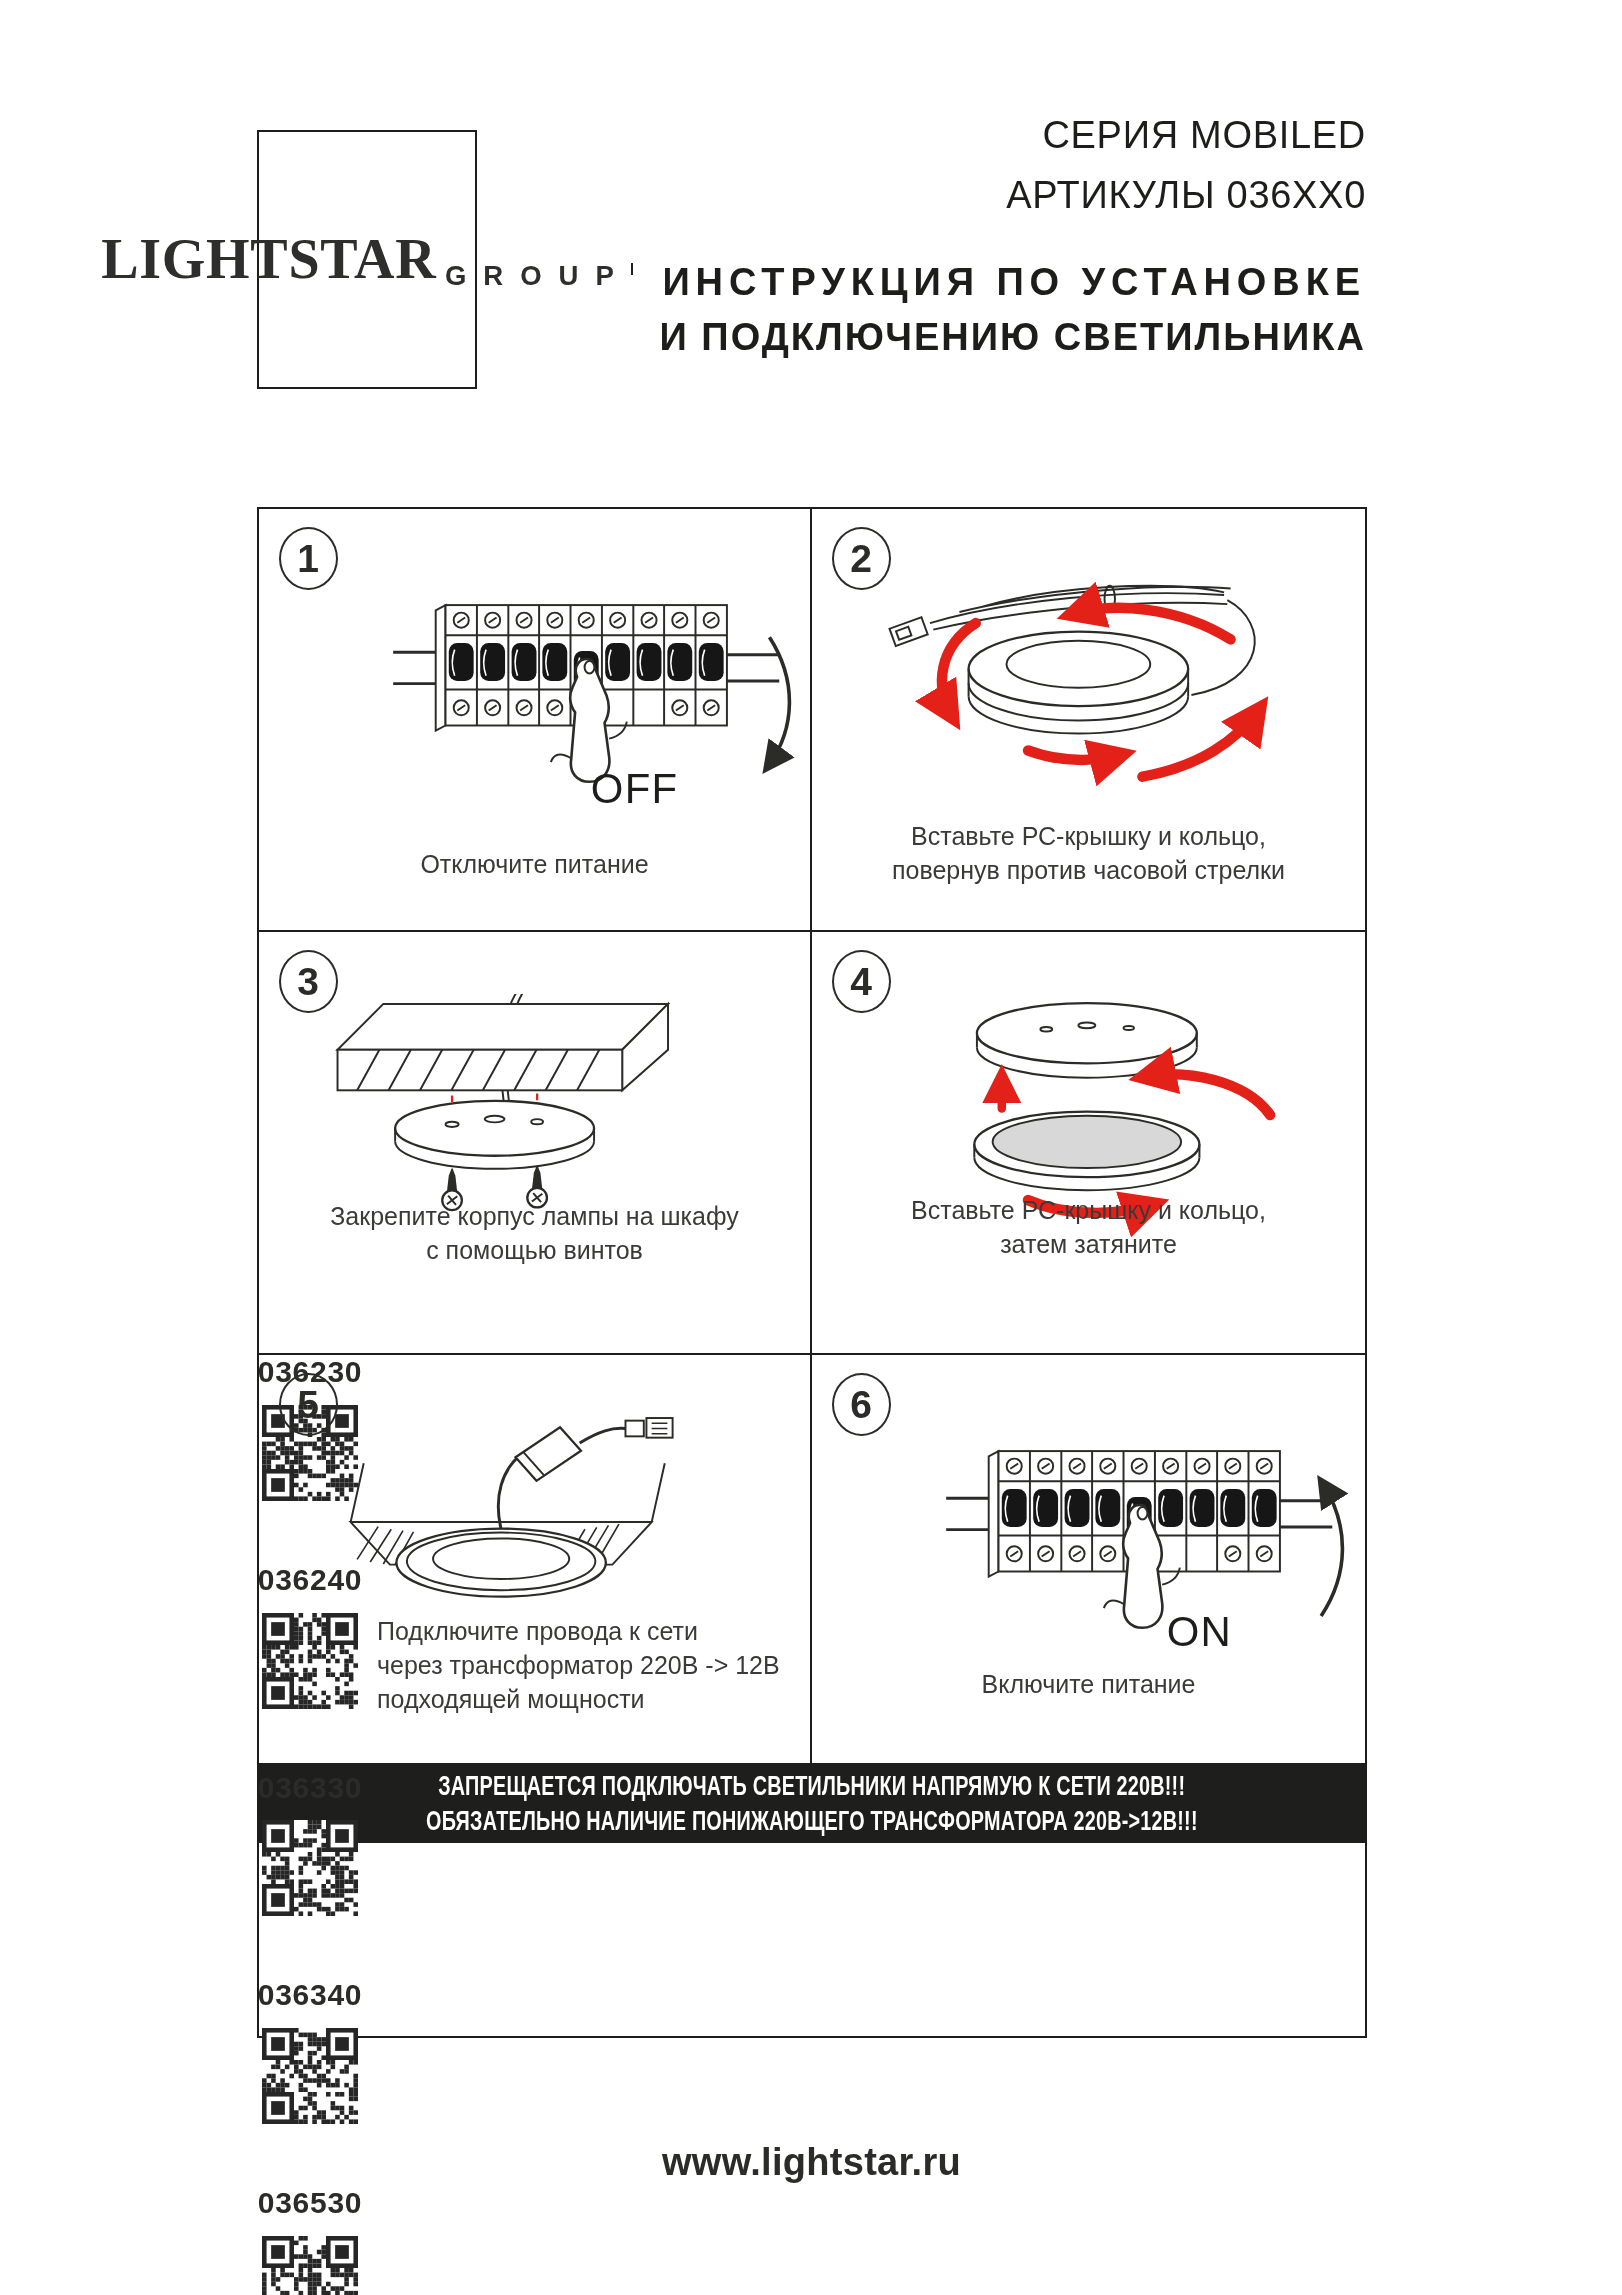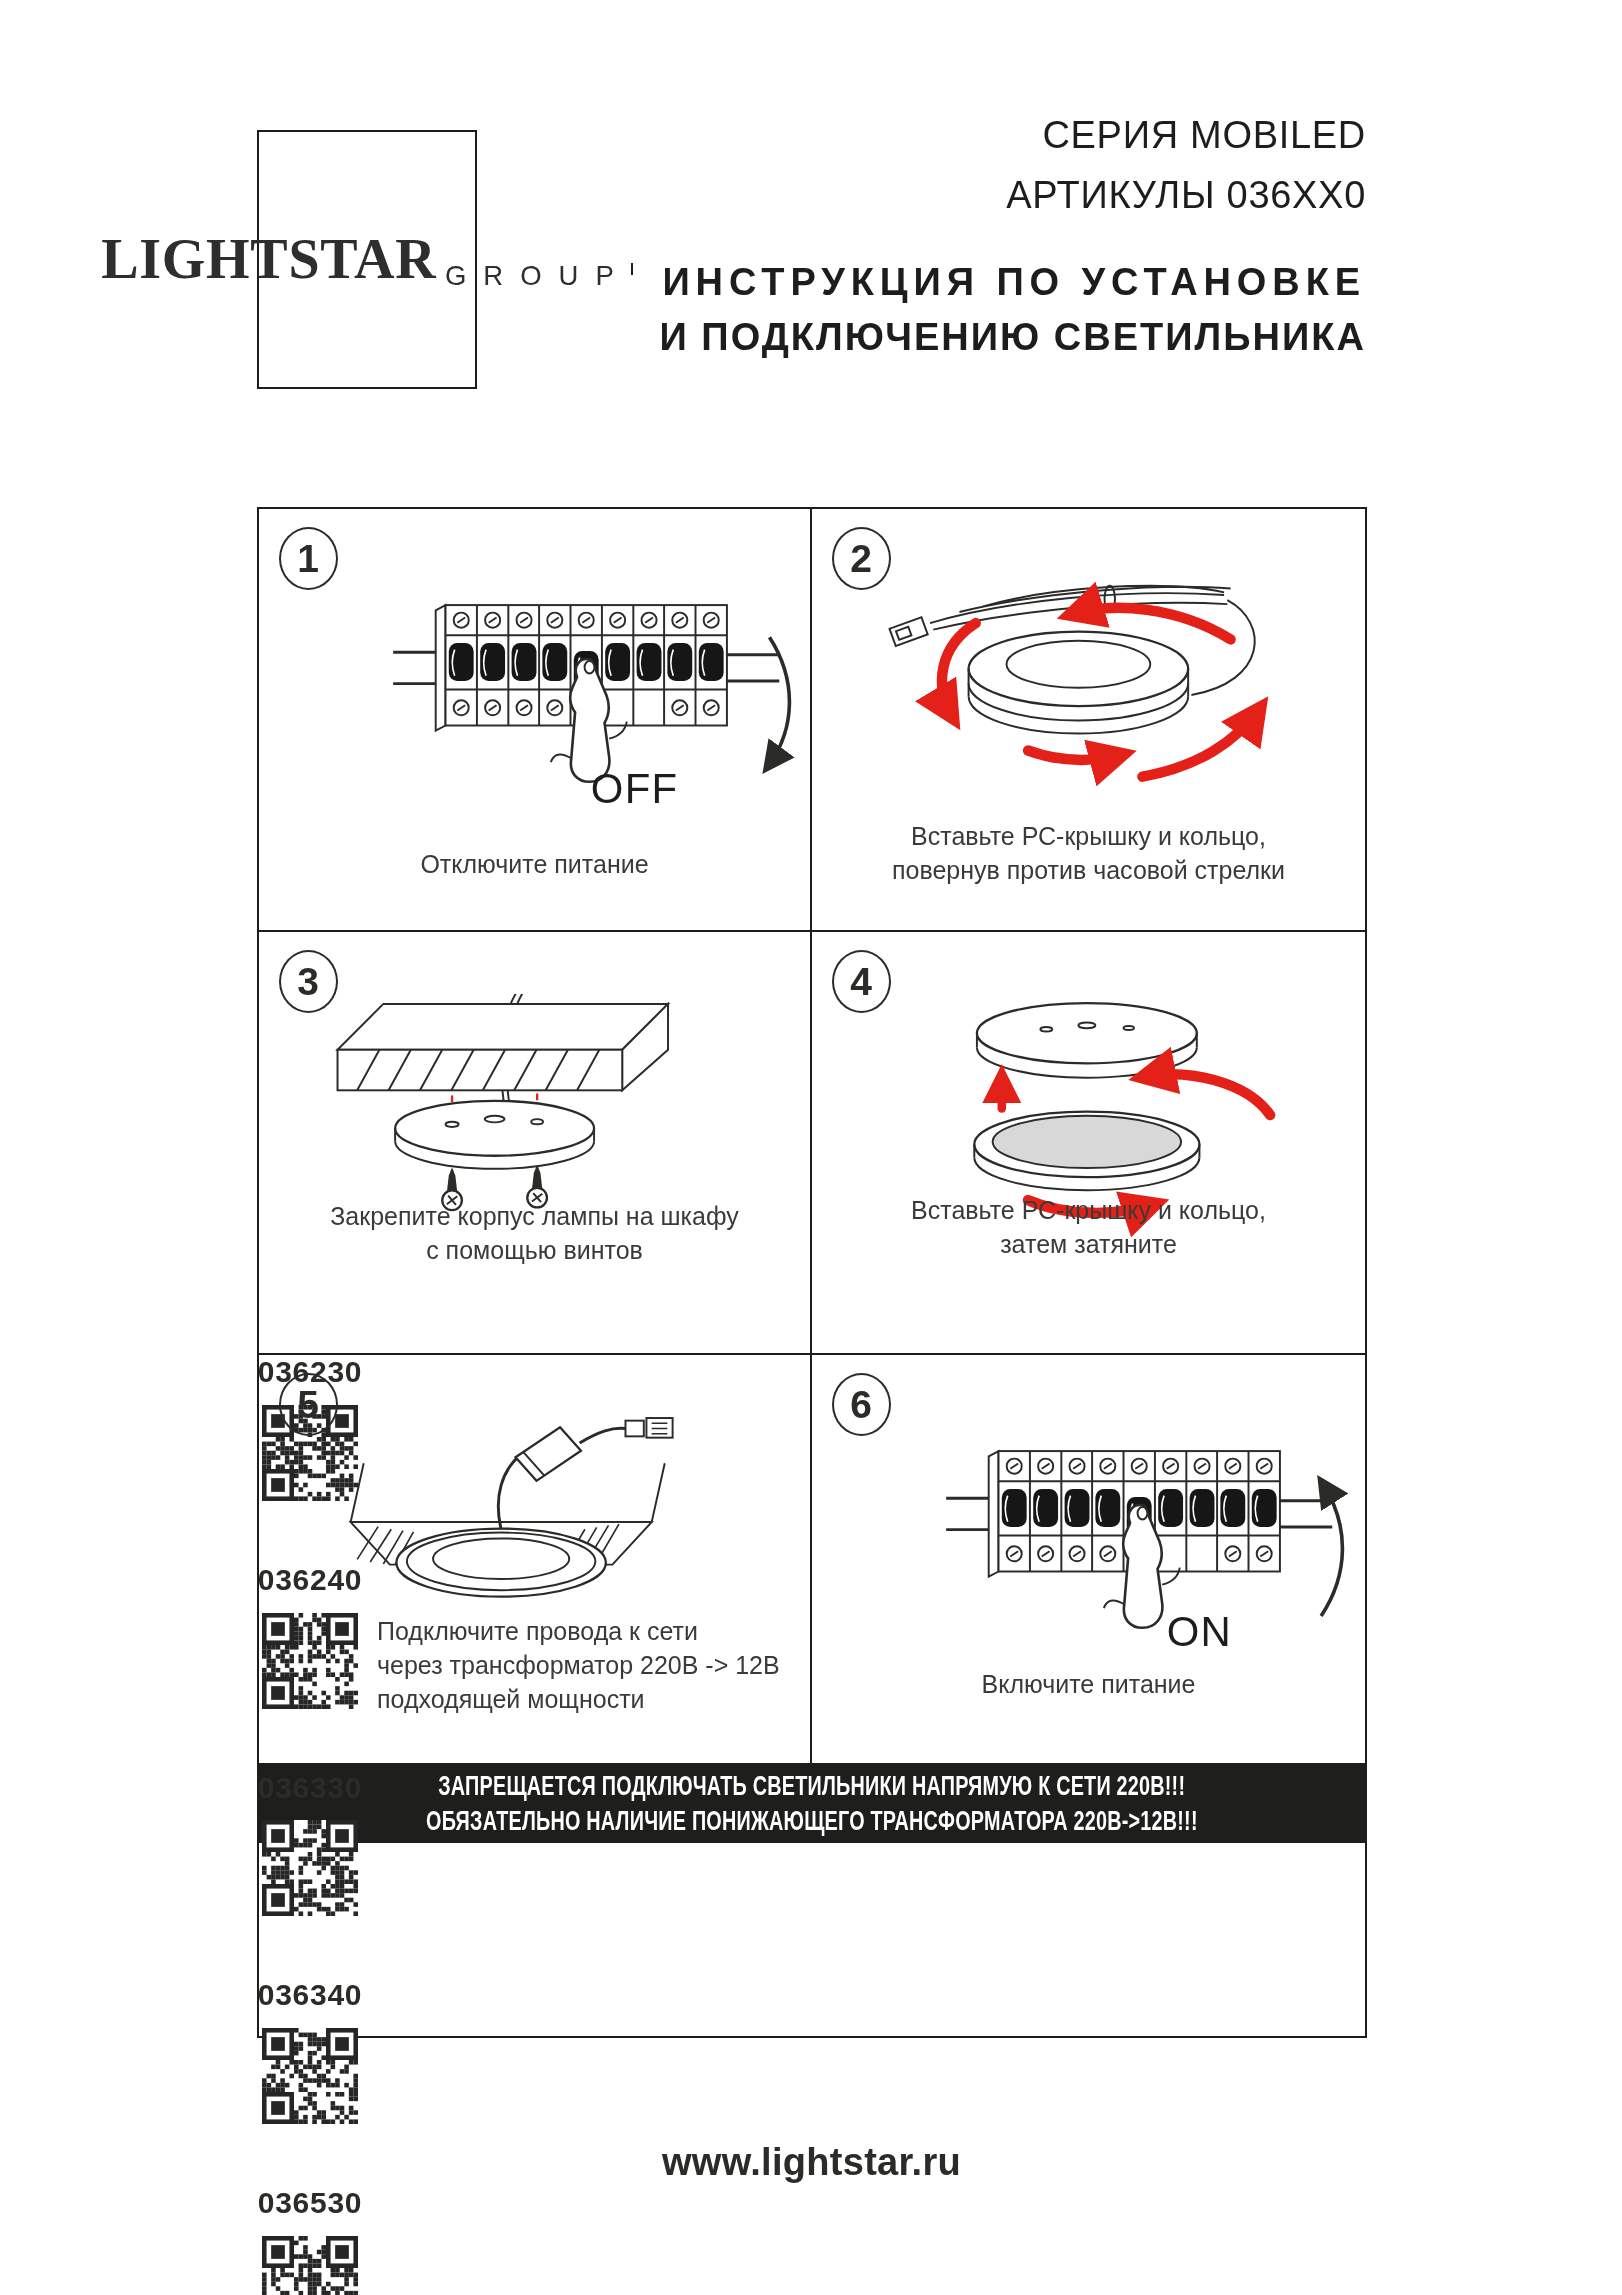--- a/index.html
+++ b/index.html
@@ -10,21 +10,21 @@
   *{margin:0;padding:0;box-sizing:border-box;}
   html,body{width:1623px;height:2295px;overflow:hidden;}
   body{background:#fff;font-family:"Liberation Sans",sans-serif;color:var(--ink);position:relative;}
   .page{position:absolute;inset:0;}
 
   
   .logo-box{position:absolute;left:257px;top:130px;width:220px;height:259px;
     border:2px solid var(--ink);display:flex;flex-direction:row;align-items:center;justify-content:center;}
   .logo-word{font-family:"Liberation Serif",serif;font-weight:bold;font-size:56px;line-height:51px;
     letter-spacing:0.7px;color:#2e2e2c;}
-  .logo-group{font-size:27.5px;font-weight:400;letter-spacing:17px;text-indent:8.5px;margin-top:32px;color:#2e2e2c;}
+  .logo-group{font-size:27.5px;font-weight:700;letter-spacing:17px;text-indent:8.5px;margin-top:32px;color:#2e2e2c;}
   .logo-flag{margin-top:18.3px;width:157px;height:11.8px;border:1.3px solid var(--ink);display:flex;}
   .logo-flag span{flex:1;height:100%;}
   .fg{background:var(--flag-green);} .fw{background:var(--flag-white);} .fr{background:var(--flag-red);}
 
   
   .header{position:absolute;right:257px;top:105px;text-align:right;}
   .h-series{font-size:38px;font-weight:normal;line-height:60px;letter-spacing:0.7px;white-space:nowrap;}
   .h-title{font-size:38px;font-weight:bold;line-height:55px;white-space:nowrap;}
   .h-title.t1{margin-top:30px;letter-spacing:5.9px;}
   .h-title.t2{letter-spacing:2px;}

